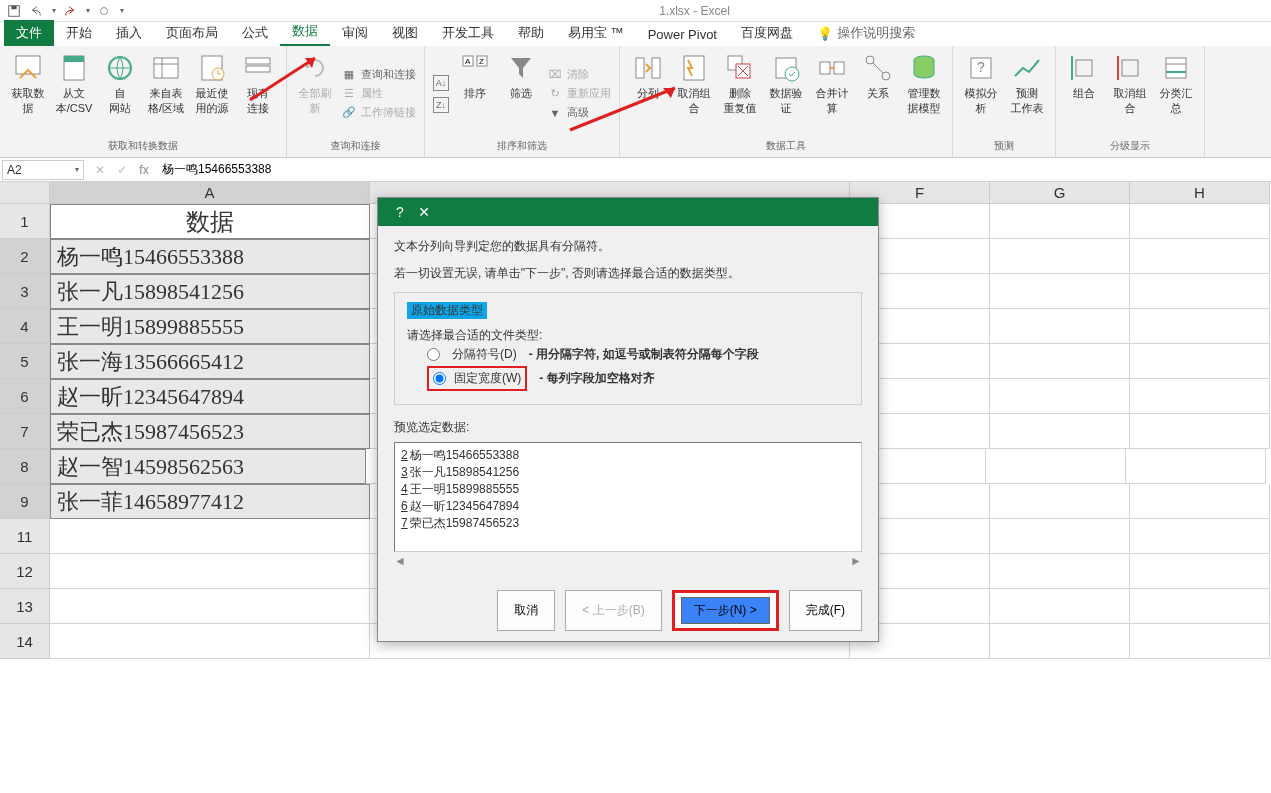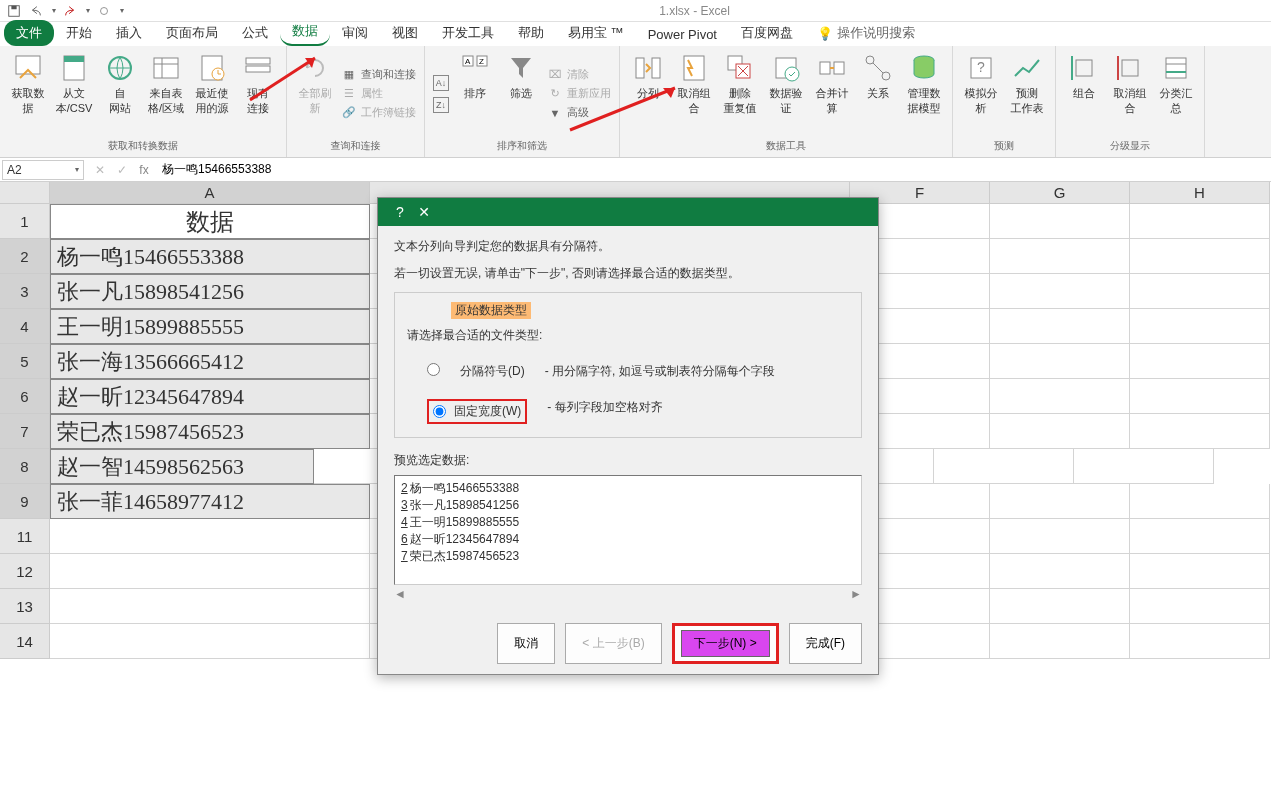--- a/index.html
+++ b/index.html
@@ -7,21 +7,21 @@
 
 
 .titlebar { height:22px; background:#fff; border-bottom:1px solid #e0e0e0; display:flex; align-items:center; padding:0 6px; }
 .qat { display:flex; gap:6px; align-items:center; }
 .qat-icon { width:16px; height:16px; display:flex; align-items:center; justify-content:center; color:#666; }
 .qat-icon svg { width:14px; height:14px; }
 .title-center { flex:1; text-align:center; color:#888; font-size:12px; }
 
 
 .ribbontabs { height:24px; background:#fff; display:flex; align-items:flex-end; padding-left:4px; }
-.rtab { padding:4px 12px; font-size:13px; color:#333; cursor:pointer;border-radius:12px; }
+.rtab { padding:4px 12px; font-size:13px; color:#333; cursor:pointer; }
 .rtab.file { background:#107c41; color:#fff; }
 .rtab.active { color:#107c41; border-bottom:2px solid #107c41; }
 .rtab.tell { color:#666; display:flex; align-items:center; gap:4px; }
 
 
 .ribbon { height:112px; background:#f3f3f3; border-bottom:1px solid #d0d0d0; display:flex; position:relative; }
 .rgroup { border-right:1px solid #d8d8d8; padding:4px 6px 2px; display:flex; flex-direction:column; }
 .rgroup-buttons { flex:1; display:flex; gap:2px; }
 .rgroup-label { text-align:center; font-size:10px; color:#666; padding:2px 0; }
 .rbig { width:44px; display:flex; flex-direction:column; align-items:center; justify-content:flex-start; text-align:center; font-size:11px; padding:2px; cursor:pointer; }
@@ -53,33 +53,33 @@
 .cell.bordered { border:1px solid #888; }
 
 
 .dialog { position:absolute; left:377px; top:197px; width:502px; background:#f0f0f0; border:1px solid #888; box-shadow:0 3px 12px rgba(0,0,0,0.3); z-index:100; }
 .dlg-title { background:#107c41; color:#fff; padding:6px 10px; font-size:13px; display:flex; align-items:center; }
 .dlg-title .t { flex:1; }
 .dlg-title .btn { width:24px; text-align:center; cursor:pointer; font-size:14px; }
 .dlg-body { padding:12px 16px; font-size:12px; }
 .dlg-body p { margin-bottom:10px; }
 .fieldset { border:1px solid #ccc; padding:10px 12px; margin:8px 0; }
-.fieldset-title { font-size:12px; background:#fdba74; margin-top:-18px; margin-bottom:8px; display:inline-block; padding:0 4px;margin-left:44px; }
-.radio-row { display:flex; align-items:flex-start; gap:16px; margin:19px 0 3px 20px; font-size:12px; }
+.fieldset-title { font-size:12px; background:#0ea5e9; margin-top:-18px; margin-bottom:8px; display:inline-block; padding:0 4px; }
+.radio-row { display:flex; align-items:center; gap:8px; margin:2px 0 3px 20px; font-size:12px; }
 .radio-row input { margin-right:4px; }
-.radio-row .desc { margin-left:4px; }
+.radio-row .desc { margin-left:4px;font-weight:bold; }
 .highlight-box { border:2px solid #e02020; padding:2px 4px; display:inline-flex; align-items:center; gap:4px; }
 .preview-label { margin:14px 0 6px; }
 .preview-box { background:#fff; border:1px inset #ccc; padding:4px 6px; font-family:monospace; font-size:12px; height:110px; overflow:auto; position:relative; }
 .preview-box .line { white-space:pre; }
 .preview-box .ln { text-decoration:underline; margin-right:2px; }
 .dlg-footer { display:flex; justify-content:flex-end; gap:10px; padding:10px 16px; }
 .dlg-btn { padding:4px 16px; background:#fdfdfd; border:1px solid #aaa; font-size:12px; cursor:pointer; }
 .dlg-btn.primary-box { border:3px solid #e02020; padding:4px 6px; }
-.dlg-btn.primary-box button { padding:4px 12px; background:#d946ef; border:1px solid #666; cursor:pointer; font-size:12px; }
+.dlg-btn.primary-box button { padding:4px 12px; background:#3b82f6; border:1px solid #666; cursor:pointer; font-size:12px; }
 .dlg-btn.disabled { color:#aaa; }
 
 
 .arrow { position:absolute; z-index:50; pointer-events:none; }
 
 
 .caret { font-size:8px; color:#666; margin-left:2px; }
 
 svg { display:block; }
 </style>
@@ -493,21 +493,21 @@
       <div class="row">
         <div class="rowhdr sel">7</div>
   <div class="cell sel bordered" style="width:320px">荣已杰15987456523</div>
   <div class="cell" style="width:480px"></div>
   <div class="cell" style="width:140px"></div>
   <div class="cell" style="width:140px"></div>
   <div class="cell" style="width:140px"></div>
       </div>
       <div class="row">
         <div class="rowhdr sel">8</div>
-  <div class="cell sel bordered" style="width:264px">赵一智14598562563</div>
+  <div class="cell sel bordered" style="width:316px">赵一智14598562563</div>
   <div class="cell" style="width:480px"></div>
   <div class="cell" style="width:140px"></div>
   <div class="cell" style="width:140px"></div>
   <div class="cell" style="width:140px"></div>
       </div>
       <div class="row">
         <div class="rowhdr sel">9</div>
   <div class="cell sel bordered" style="width:320px">张一菲14658977412</div>
   <div class="cell" style="width:480px"></div>
   <div class="cell" style="width:140px"></div>

